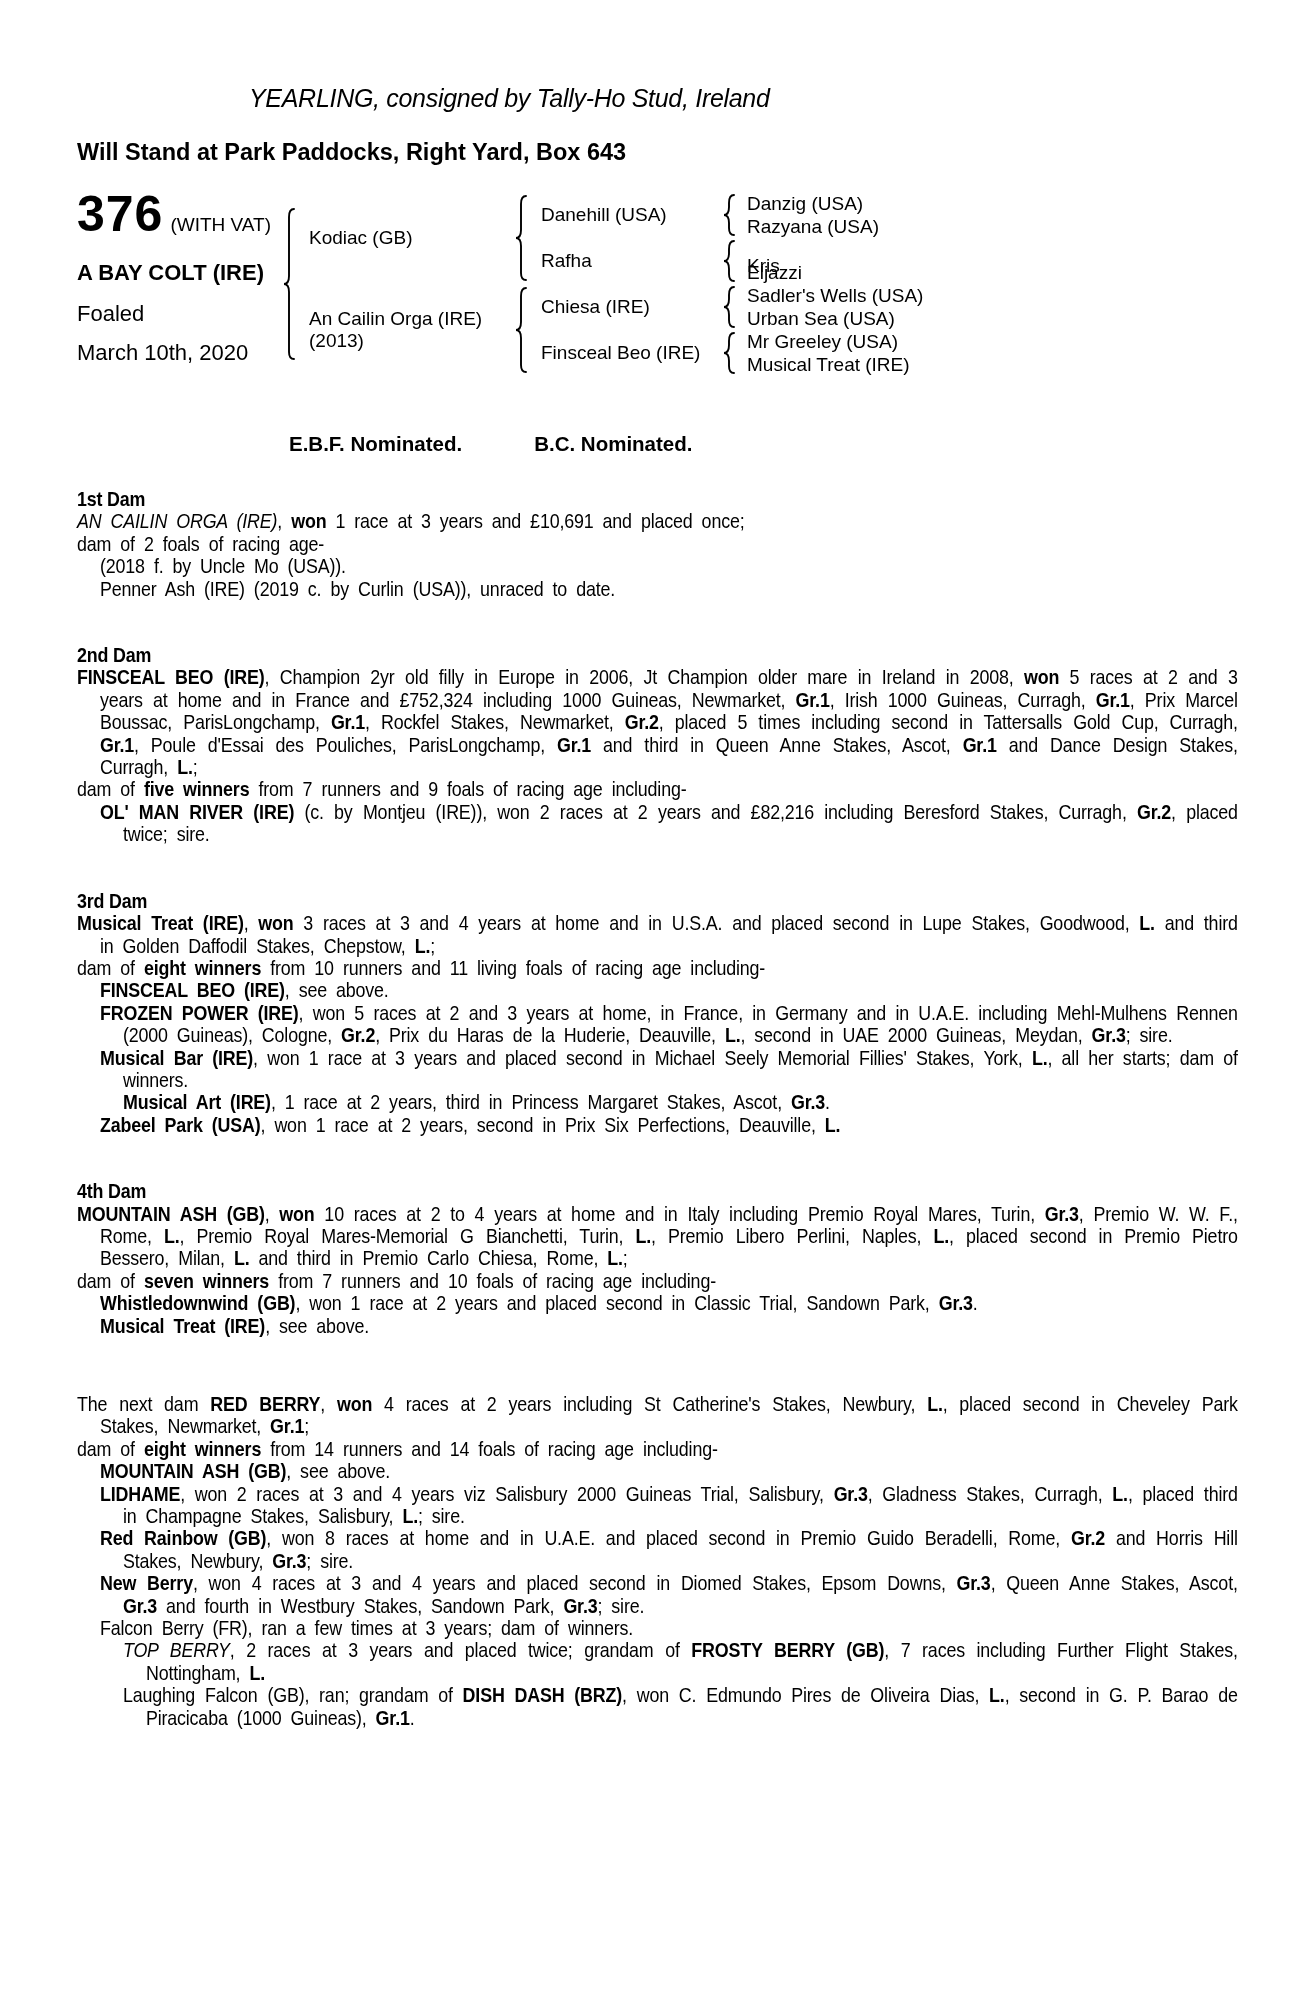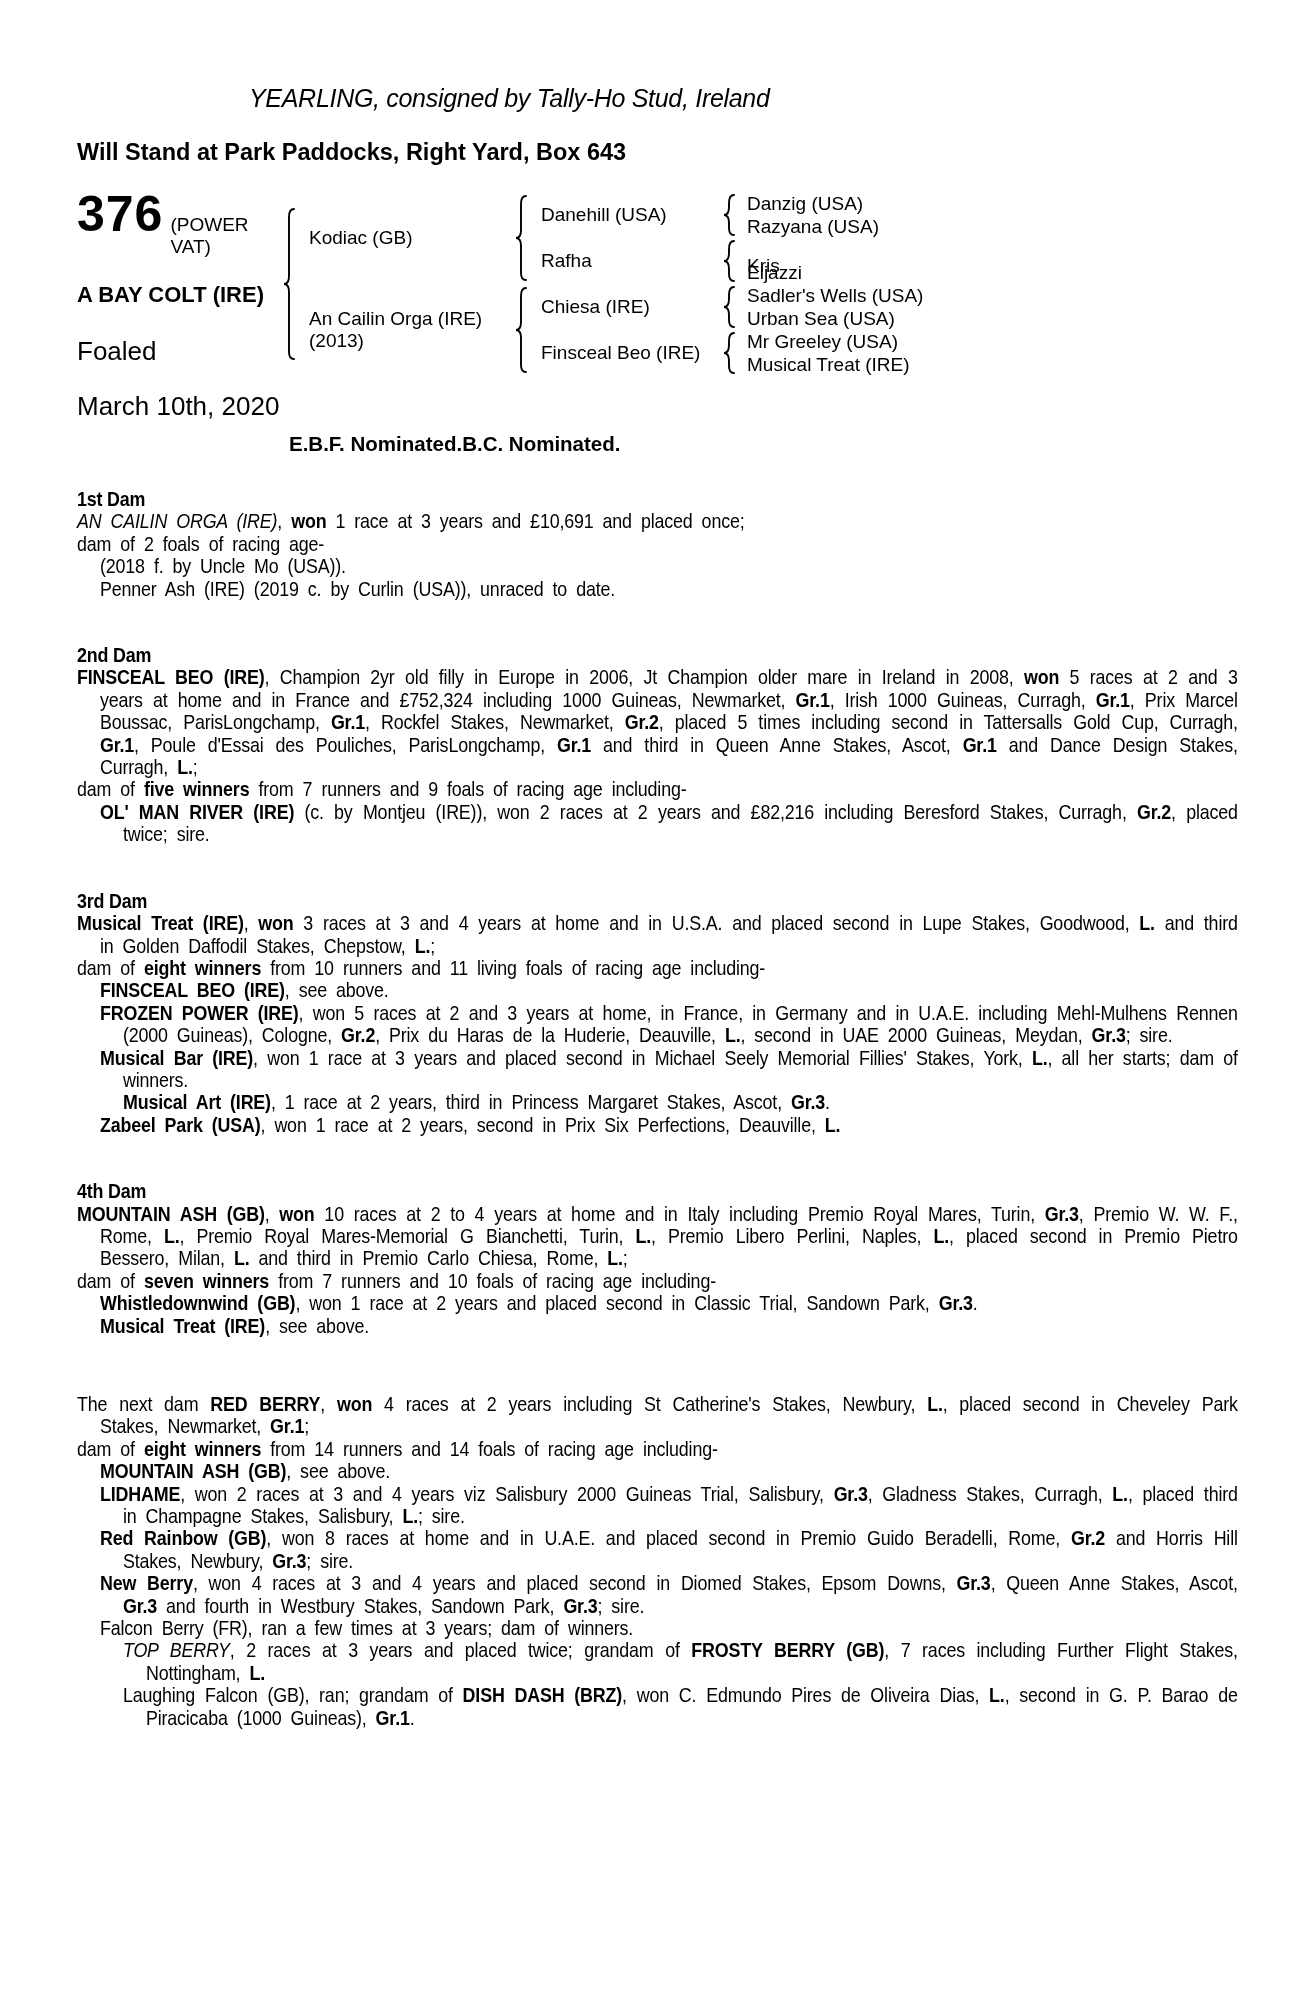--- a/index.html
+++ b/index.html
@@ -53,27 +53,27 @@
   .l1{grid-column:7;grid-row:1;} .l2{grid-column:7;grid-row:2;}
   .l3{grid-column:7;grid-row:3;margin-top:28px;} .l4{grid-column:7;grid-row:4;}
   .l5{grid-column:7;grid-row:5;} .l6{grid-column:7;grid-row:6;}
   .l7{grid-column:7;grid-row:7;} .l8{grid-column:7;grid-row:8;}
   .brace{display:block;line-height:0;}
 
   .lotline{display:flex;align-items:baseline;gap:7px;}
   .lotnum{font-weight:bold;font-size:50px;line-height:44px;letter-spacing:1px;}
   .vat{font-size:19px;}
   .horse{font-weight:bold;font-size:22px;margin-top:8px;white-space:nowrap;}
-  .foal{font-size:26px;line-height:23px;margin-top:16px;}
+  .foal{font-size:22px;line-height:23px;margin-top:0;}
   .dam-two{display:flex;flex-direction:column;justify-content:center;}
   .dam-two div{line-height:22px;}
 
   
   .noms{
-    display:flex;
+    display:flex;gap:72px;
     padding-left:212px;
     font-weight:bold;font-size:20.5px;
     margin-top:56px;
     white-space:nowrap;
   }
 
   
   .textblock{
     margin-top:32px;
     width:1364px;
@@ -103,21 +103,21 @@
 
 <div class="page">
 
   <div class="title">YEARLING, consigned by Tally-Ho Stud, Ireland</div>
   <div class="stand">Will Stand at Park Paddocks, Right Yard, Box 643</div>
 
   <div class="ped">
     <div class="cell c1">
       <div class="lotline">
         <span class="lotnum">376</span>
-        <span class="vat">(POWER VAT)</span>
+        <span class="vat">(WITH VAT)</span>
       </div>
       <div class="horse">A BAY COLT (IRE)</div>
       <div class="foal">Foaled</div>
       <div class="foal">March 10th, 2020</div>
     </div>
 
     <div class="cell bb">
         <span class="brace"><svg width="13" height="152" viewBox="0 0 13 152" xmlns="http://www.w3.org/2000/svg">
             <path d="M11,1 Q6,1 6,9 L6,68 Q6,76 1,76 Q6,76 6,84 L6,144 Q6,151 11,151" fill="none" stroke="#000" stroke-width="1.9" stroke-linecap="round"></path>
           </svg></span>

